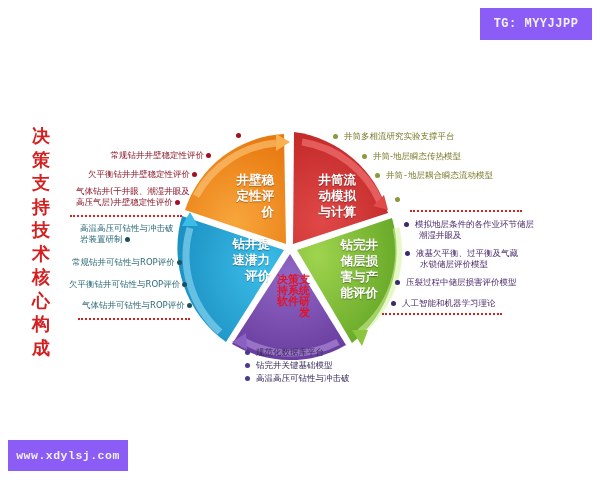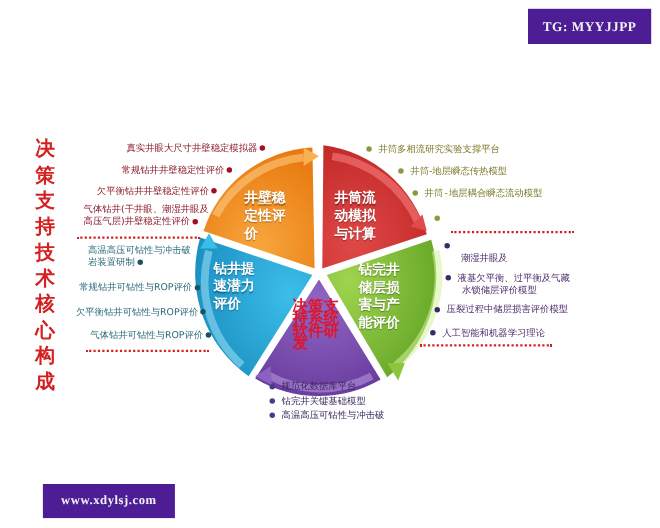--- a/index.html
+++ b/index.html
@@ -1,25 +1,25 @@
 <!DOCTYPE html>
 <html><head>
 <meta charset="utf-8">
 <style>
   html, body { margin:0; padding:0; }
   body {
     width:600px; height:480px; background:#ffffff; position:relative; overflow:hidden;
     font-family: "DejaVu Sans", "Liberation Sans", sans-serif;
   }
   .watermark {
-    position:absolute; background:#4c1d95; color:#f2f2f2; font-weight:bold;
-    font-family: Liberation Serif, serif; letter-spacing:0.5px;
+    position:absolute; background:#8b5cf6; color:#f2f2f2; font-weight:bold;
+    font-family: Liberation Mono, monospace; letter-spacing:0.5px;
   }
   #wm-top { left:480px; top:8px; width:112px; height:32px; line-height:32px; text-align:center; font-size:12px; }
-  #wm-bottom { left:8px; top:440px; width:120px; height:31px; line-height:31px; text-align:center; font-size:11.5px;margin-left:31px; }
+  #wm-bottom { left:8px; top:440px; width:120px; height:31px; line-height:31px; text-align:center; font-size:11.5px; }
 
   .vtitle {
     position:absolute; left:30px; top:124px; width:22px;
     color:#d42020; font-weight:bold; font-size:18px; line-height:23.5px;
     text-align:center; font-family:"DejaVu Sans", sans-serif;
   }
   .vtitle span { display:block; }
 
   .group { position:absolute; font-size:8.5px; line-height:11px; }
   .item { position:absolute; white-space:nowrap; }
@@ -29,24 +29,24 @@
   .left .item { text-align:right; }
   .left .item .dot { margin-left:2px; }
   .right .item .dot { margin-right:6px; }
 
   .sep {
     position:absolute; height:0; border-top:2px dotted #d42020;
   }
 
   .seglabel {
     position:absolute; color:#fff; font-weight:bold; font-size:12.5px; line-height:16px;
-    text-align:left; text-shadow:0 1px 1px rgba(0,0,0,0.35);
+    text-align:right; text-shadow:0 1px 1px rgba(0,0,0,0.35);
   }
   .seglabel span { display:block; }
-  #center-label { color:#e0152a; font-size:14px; line-height:11px; text-shadow:none; }
+  #center-label { color:#e0152a; font-size:11px; line-height:11px; text-shadow:none; }
 </style>
 </head>
 <body>
 
 <div class="watermark" id="wm-top">TG: MYYJJPP</div>
 <div class="watermark" id="wm-bottom">www.xdylsj.com</div>
 
 <div class="vtitle">
   <span>决</span>
   <span>策</span>
@@ -130,28 +130,28 @@
   <span>储层损</span>
   <span>害与产</span>
   <span>能评价</span>
 </div>
 <div class="seglabel" id="center-label" style="left:266px;top:274px;width:44px;">
   <span>决策支</span>
   <span>持系统</span>
   <span>软件研</span>
   <span>发</span>
 </div>
-<div class="seglabel" style="left:194px;top:236px;width:52px;">
+<div class="seglabel" style="left:218px;top:236px;width:52px;">
   <span>钻井提</span>
   <span>速潜力</span>
   <span>评价</span>
 </div>
 
 <div class="group left" style="color:#8b1a2b;">
-  <div class="item" style="right:-241px;top:130px;"><span>真实井眼大尺寸井壁稳定模拟器</span><span class="dot" style="background:#a01020;"></span></div>
+  <div class="item" style="right:-241px;top:130px;"><span class="dot" style="background:#a01020;"></span></div>
   <div class="item" style="right:-211px;top:150px;margin-left:48px;"><span>常规钻井井壁稳定性评价</span><span class="dot" style="background:#a01020;"></span></div>
   <div class="item" style="right:-197px;top:169px;"><span>欠平衡钻井井壁稳定性评价</span><span class="dot" style="background:#a01020;"></span></div>
   <div class="item" style="left:76px;top:186px;"><span>气体钻井(干井眼、潮湿井眼及</span></div>
   <div class="item" style="left:76px;top:197px;text-align:center;"><span>高压气层)井壁稳定性评价</span><span class="dot" style="background:#a01020;"></span></div>
 </div>
 <div class="sep" style="left:70px;top:215px;width:112px;"></div>
 
 <div class="group left" style="color:#2c6a7a;">
   <div class="item" style="left:80px;top:223px;"><span>高温高压可钻性与冲击破</span></div>
   <div class="item" style="left:80px;top:234px;"><span>岩装置研制</span><span class="dot" style="background:#1e5060;"></span></div>
@@ -163,21 +163,21 @@
 
 <div class="group right" style="color:#7a7a2a;">
   <div class="item" style="left:333px;top:131px;"><span class="dot" style="background:#8a9a3a;"></span><span>井筒多相流研究实验支撑平台</span></div>
   <div class="item" style="left:362px;top:151px;"><span class="dot" style="background:#8a9a3a;"></span><span>井筒-地层瞬态传热模型</span></div>
   <div class="item" style="left:375px;top:171px;font-family:Liberation Mono, monospace;"><span class="dot" style="background:#8a9a3a;"></span><span>井筒-地层耦合瞬态流动模型</span></div>
   <div class="item" style="left:395px;top:194px;"><span class="dot" style="background:#8a9a3a;"></span></div>
 </div>
 <div class="sep" style="left:410px;top:210px;width:112px;"></div>
 
 <div class="group right" style="color:#4a2a6a;">
-  <div class="item" style="left:404px;top:219px;"><span class="dot" style="background:#3a2a6a;"></span></div>
+  <div class="item" style="left:404px;top:219px;"><span class="dot" style="background:#3a2a6a;"></span><span>模拟地层条件的各作业环节储层</span></div>
   <div class="item" style="left:419px;top:230px;"><span>潮湿井眼及</span></div>
   <div class="item" style="left:405px;top:248px;"><span class="dot" style="background:#3a2a6a;"></span><span>液基欠平衡、过平衡及气藏</span></div>
   <div class="item" style="left:420px;top:259px;"><span>水锁储层评价模型</span></div>
   <div class="item" style="left:395px;top:277px;"><span class="dot" style="background:#3a2a6a;"></span><span>压裂过程中储层损害评价模型</span></div>
   <div class="item" style="left:391px;top:298px;"><span class="dot" style="background:#3a2a6a;"></span><span>人工智能和机器学习理论</span></div>
 </div>
 <div class="sep" style="left:382px;top:313px;width:120px;"></div>
 
 <div class="group right" style="color:#3a2a5a;">
   <div class="item" style="left:245px;top:347px;"><span class="dot" style="background:#4a3a8a;"></span><span>规范化数据库平台</span></div>

